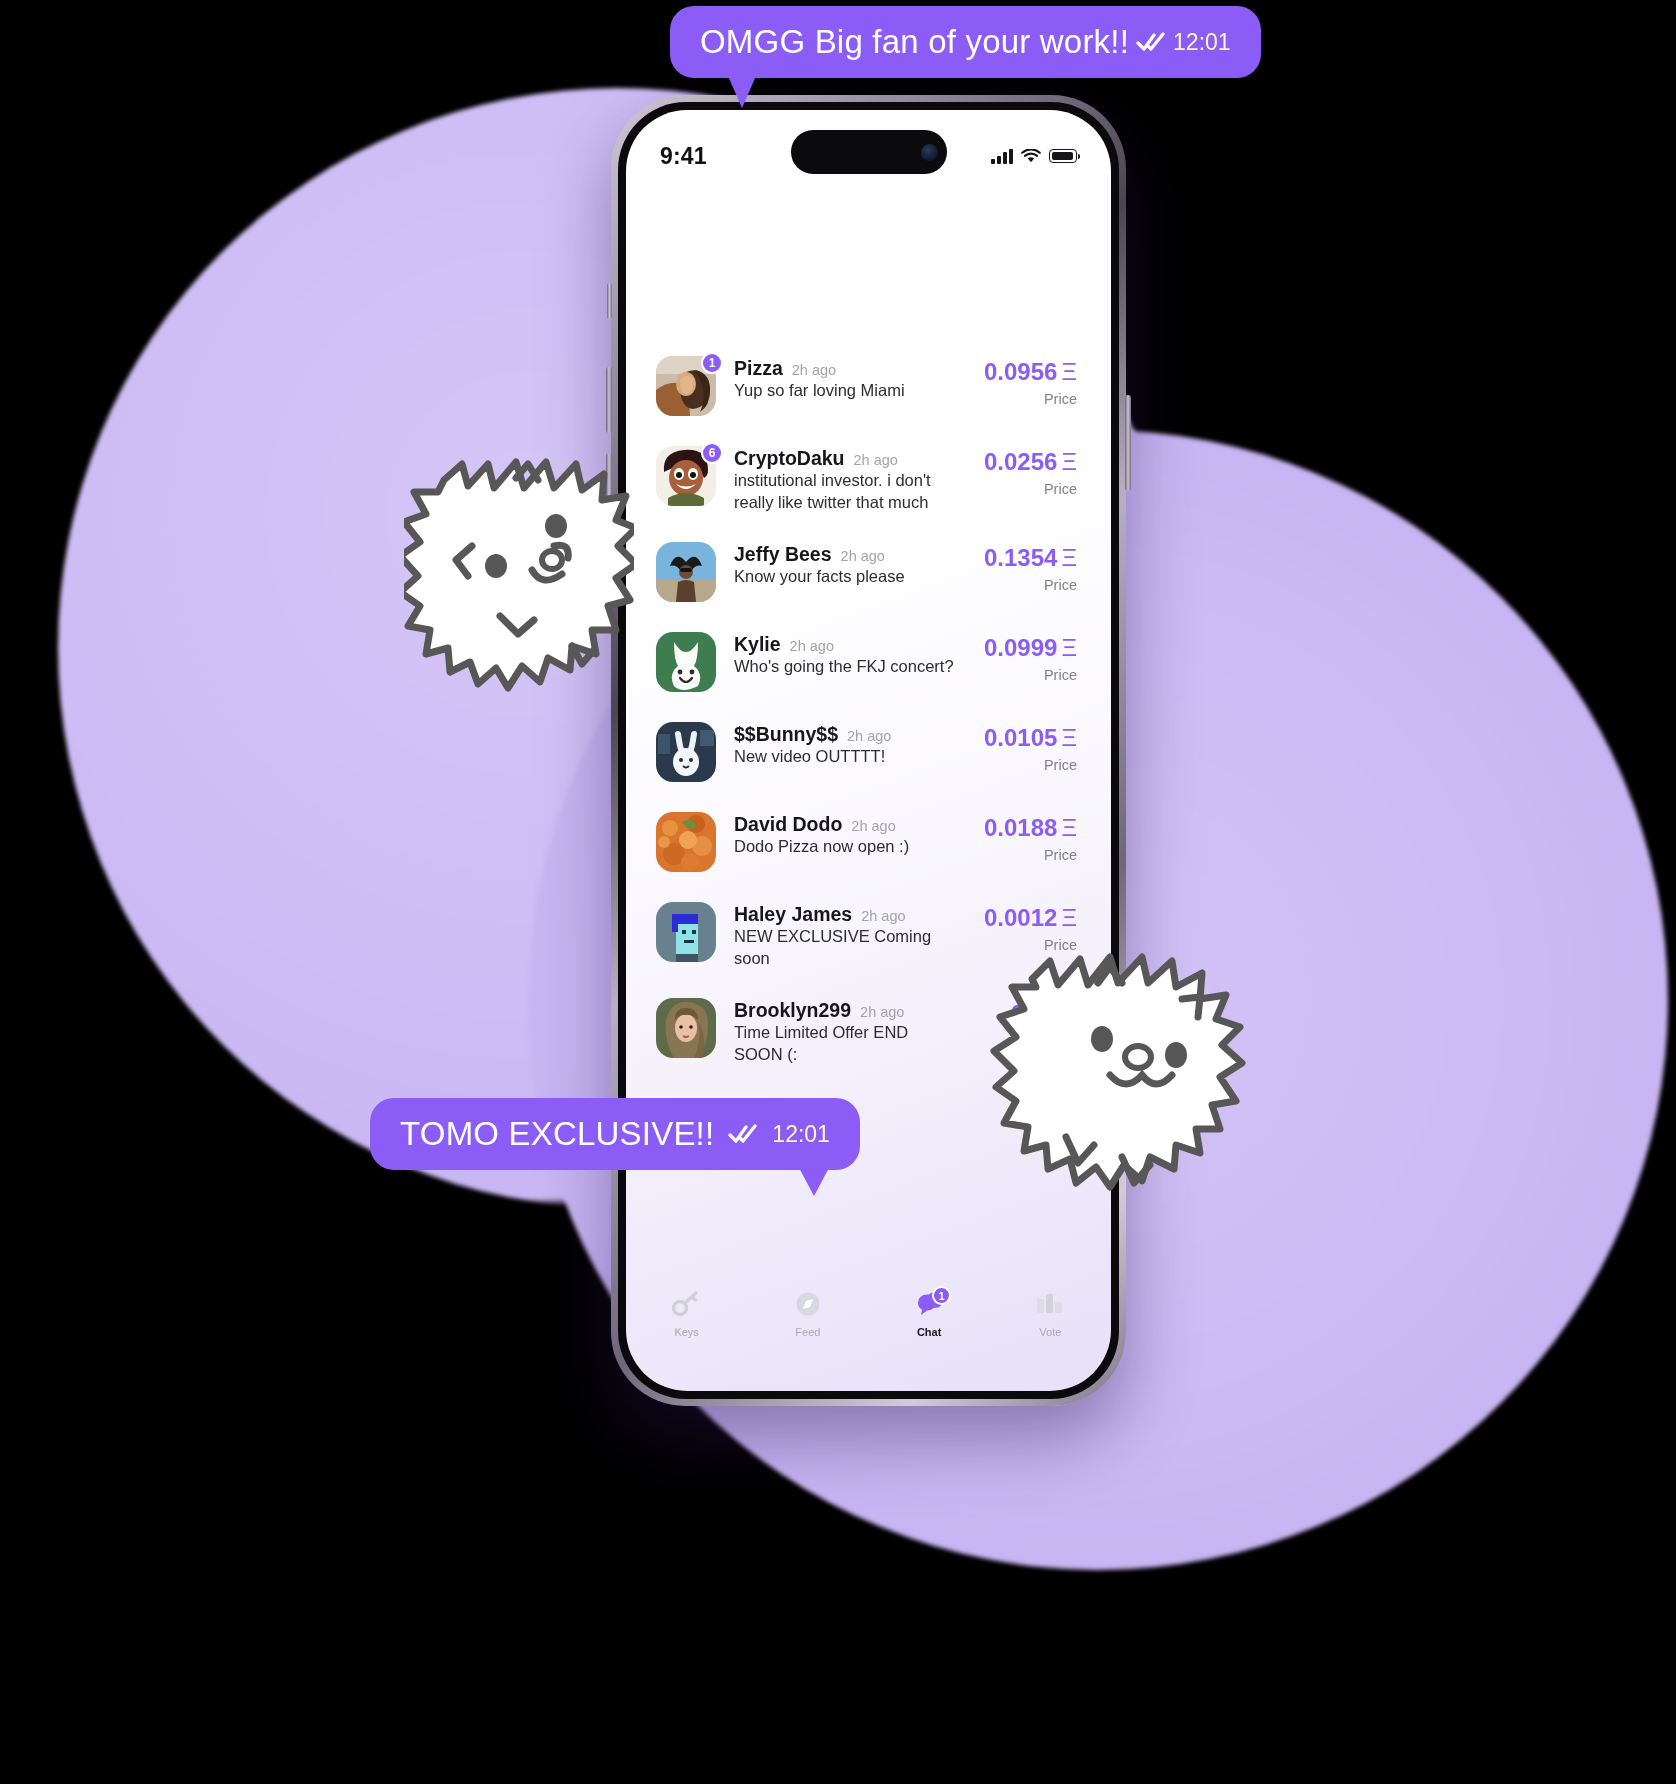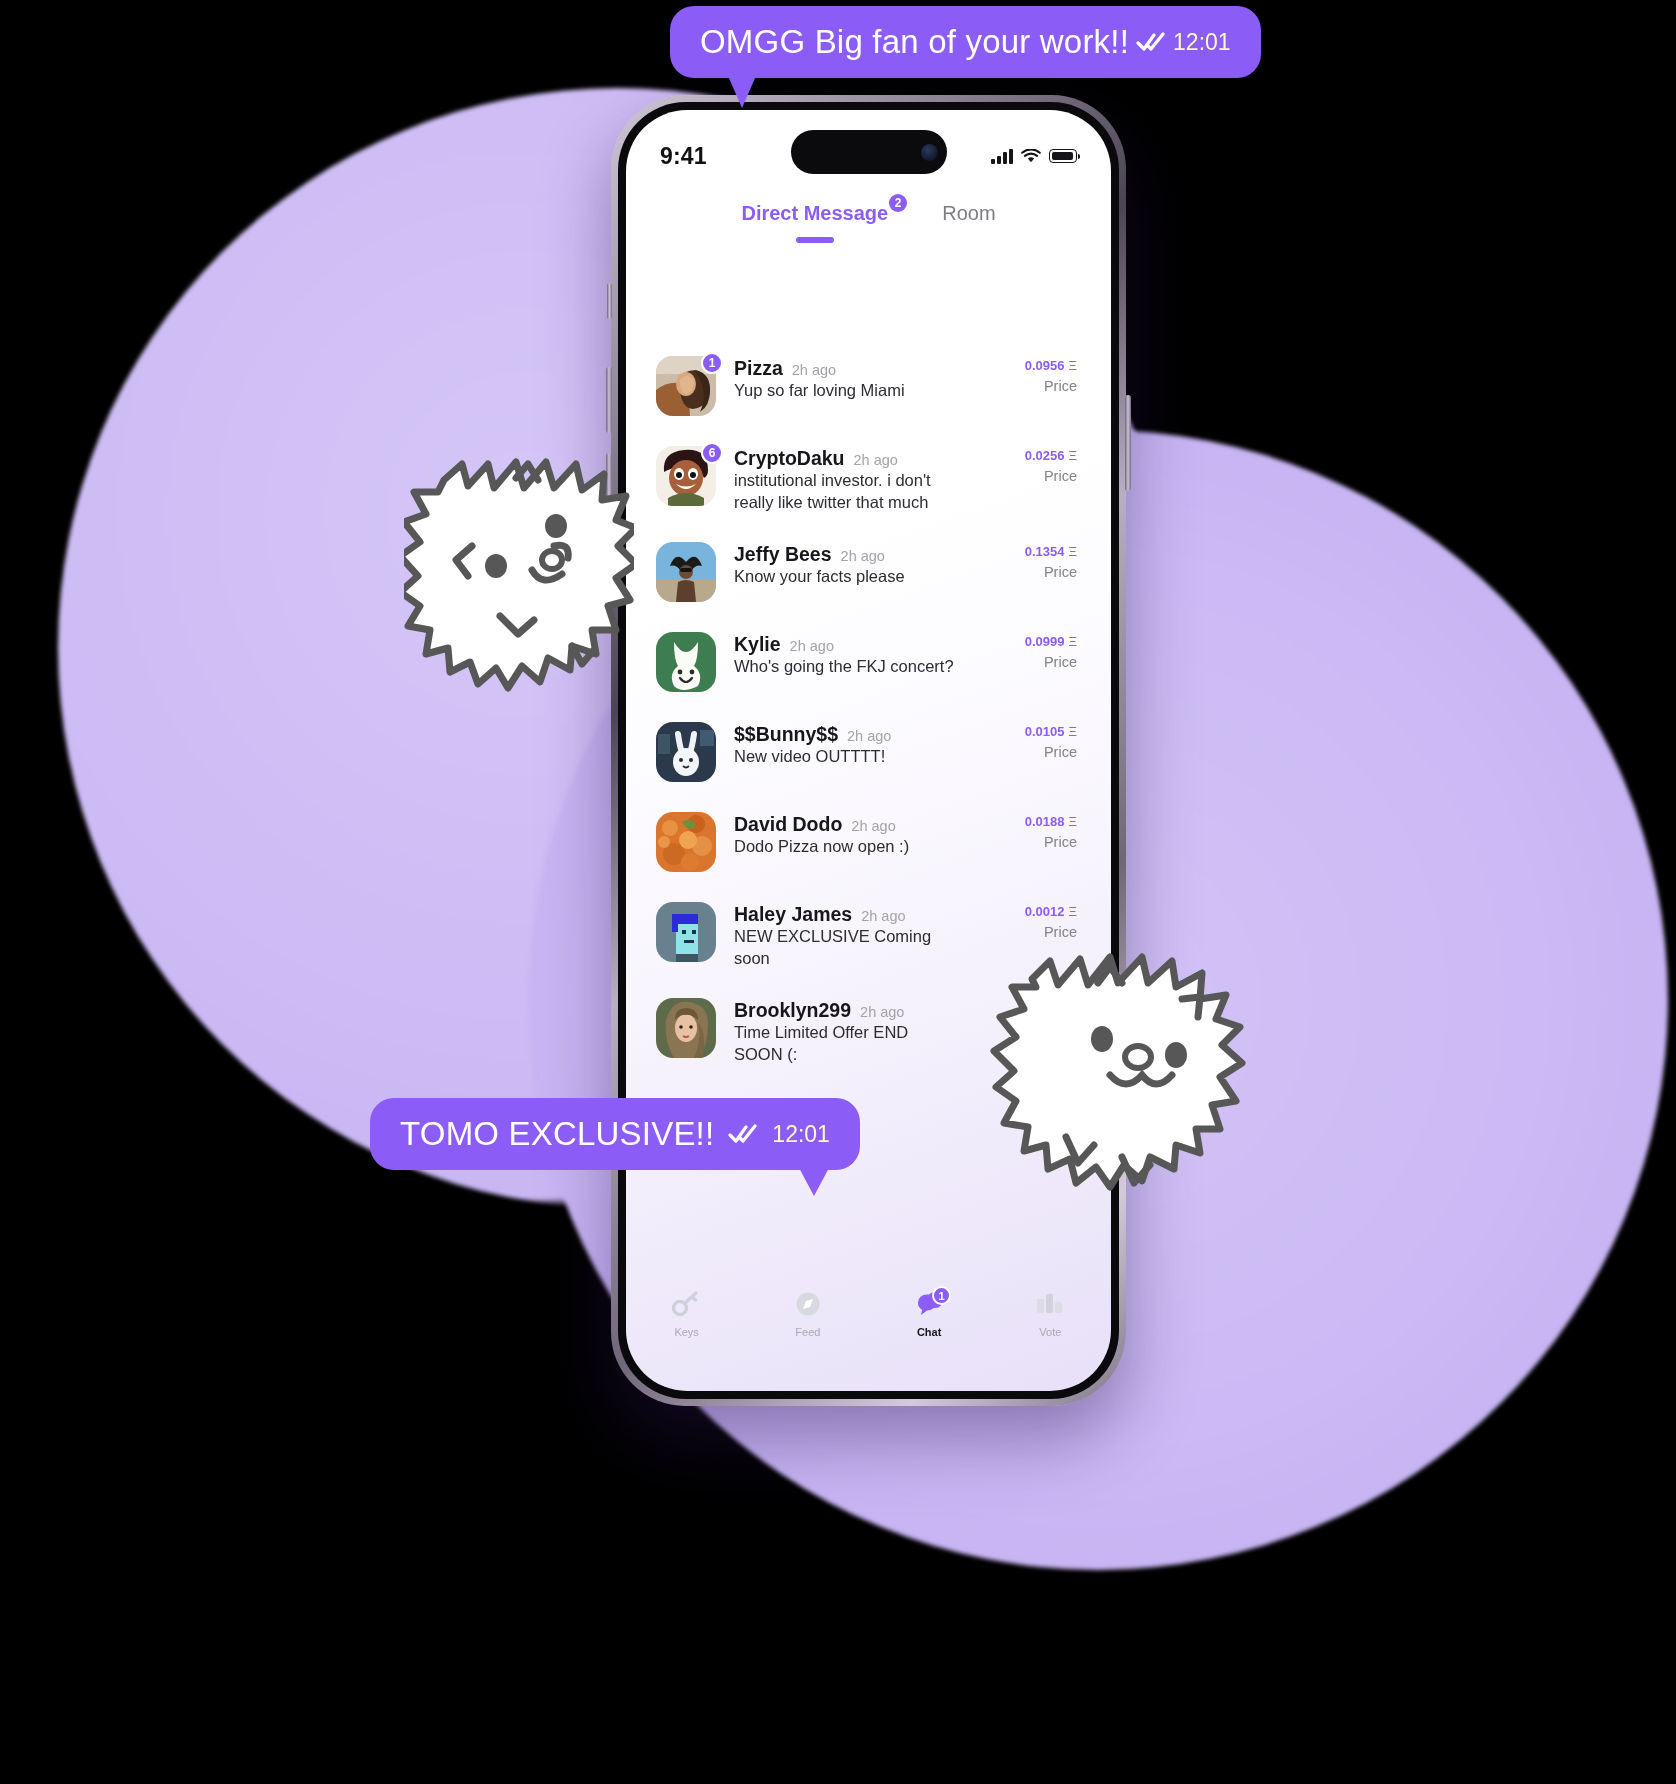--- a/index.html
+++ b/index.html
@@ -97,21 +97,21 @@
   .av svg{ display:block; width:60px; height:60px; }
   .av-badge{ position:absolute; top:-4px; right:-7px; width:22px; height:22px; border-radius:50%;
     background:#8b5cf6; color:#fff; font-size:12px; font-weight:700;
     display:flex; align-items:center; justify-content:center; border:2px solid #fff; }
   .row-mid{ flex:1 1 auto; min-width:0; padding-top:1px; }
   .row-top{ display:flex; align-items:baseline; gap:9px; }
   .r-name{ font-size:19.5px; font-weight:700; color:#16161b; white-space:nowrap; }
   .r-time{ font-size:14.5px; color:#a3a3ab; }
   .r-msg{ font-size:16.5px; color:#2c2c33; line-height:1.33; }
   .row-right{ flex:none; text-align:right; padding-top:2px; min-width:98px; }
-  .r-price{ font-size:13px; font-weight:700; color:#8b5cf6; white-space:nowrap; }
+  .r-price{ font-size:24px; font-weight:700; color:#8b5cf6; white-space:nowrap; }
   .r-price .eth{ font-weight:400; margin-left:4px; }
   .r-plabel{ font-size:14.5px; color:#82828b; margin-top:5px; }
 
   
   #bottomnav{ position:absolute; left:0; right:0; bottom:0; height:116px;
     display:flex; align-items:flex-start; padding-top:14px; }
   .nav{ flex:1; display:flex; flex-direction:column; align-items:center; gap:7px; position:relative; cursor:pointer; }
   .nav .lbl{ font-size:11px; color:#a9a9b2; }
   .nav.active .lbl{ color:#16161b; font-weight:700; }
   .nav .ic{ width:32px; height:30px; position:relative; }
@@ -172,30 +172,20 @@
             <div class="batt">
                 <span></span>
               </div>
           </div>
         </div>
 
         <div id="island">
           <div class="cam"></div>
         </div>
 
-        <div id="tabs">
-          <div class="tab active">
-            <span>Direct Message</span>
-            <span class="sup">2</span>
-            <span class="underline"></span>
-          </div>
-          <div class="tab inactive">
-            <span>Room</span>
-          </div>
-        </div>
 
 
         <div id="list">
 
           <div class="row">
             <div class="av-wrap">
               <div class="av">
                 <svg viewBox="0 0 60 60">
                     <rect width="60" height="60" fill="#cbbba8"></rect>
                   <rect y="0" width="60" height="18" fill="#ded3c4"></rect>

